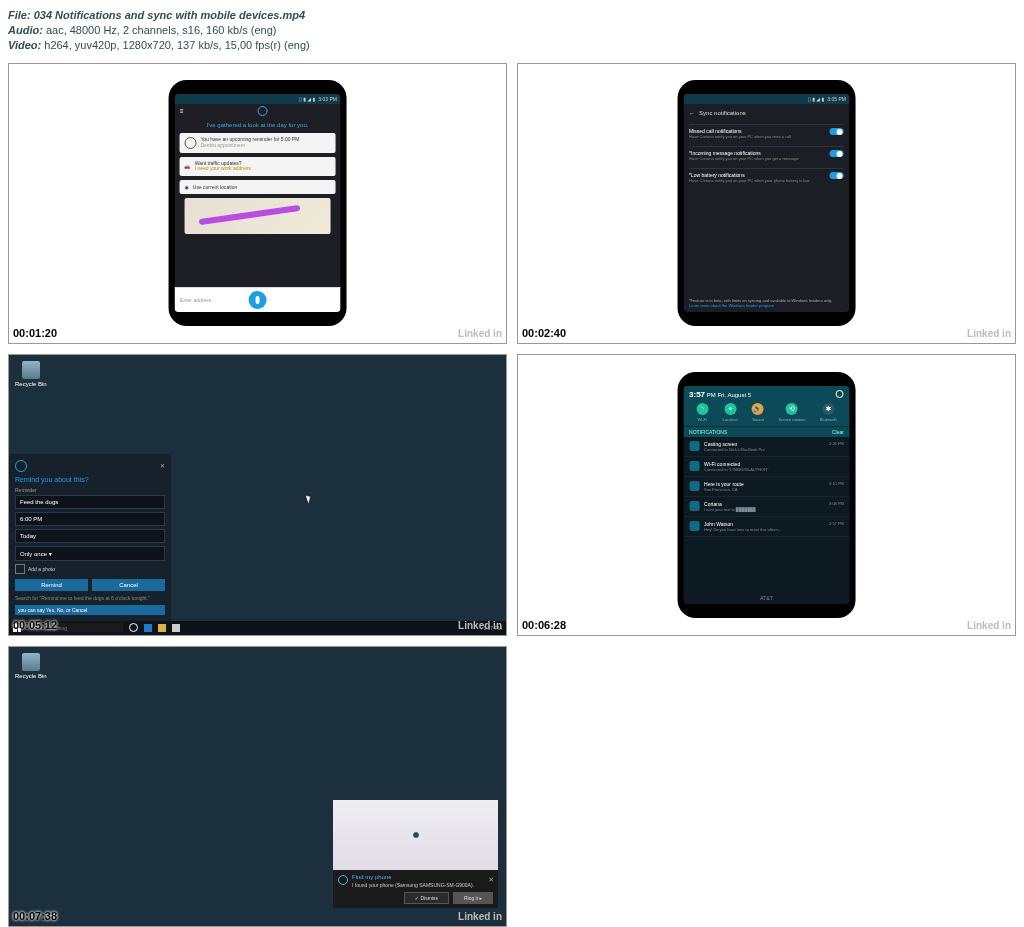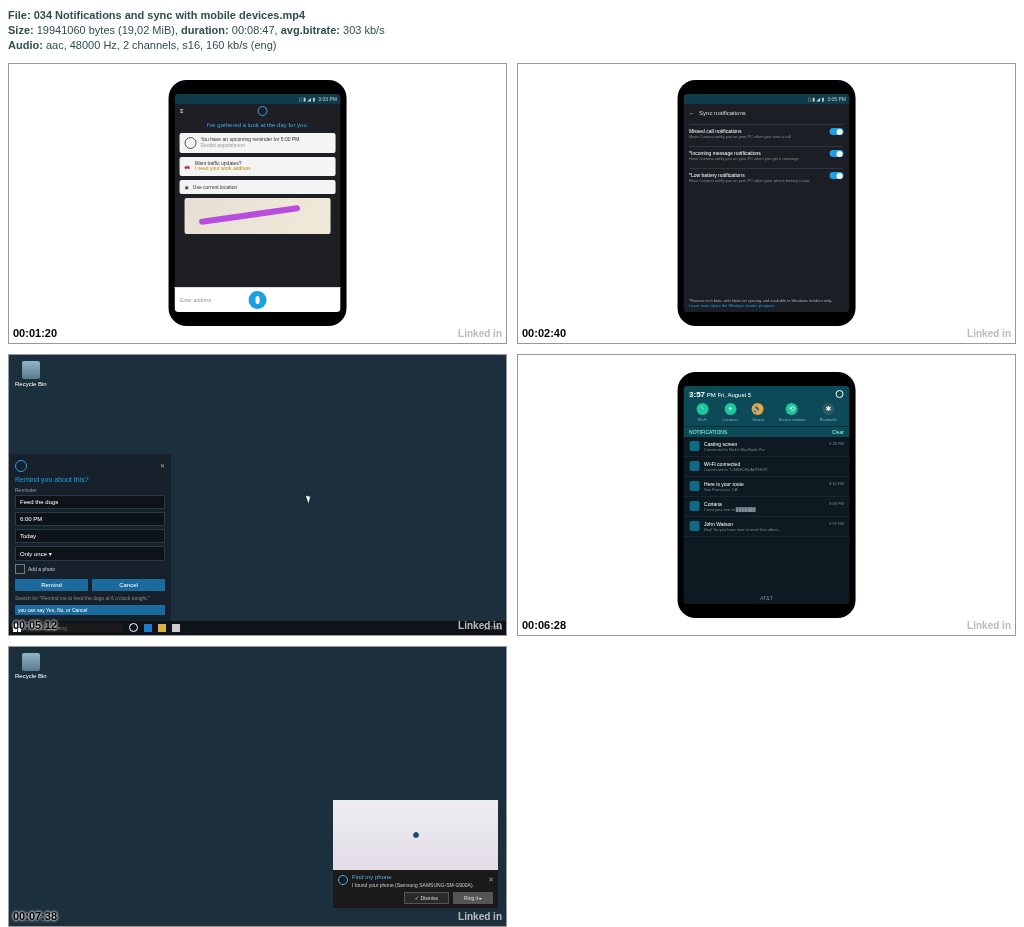--- a/index.html
+++ b/index.html
@@ -1,17 +1,17 @@
 <!DOCTYPE html>
 <html><head>
 <meta charset="utf-8">
 <style>
   body { margin:0; padding:8px; background:#fff; font-family: Verdana, Arial, sans-serif; font-size:11px; color:#2f4f4f; }
   .meta-line { line-height:1.35; }
-  .meta-line b { color:#2f4f4f; font-weight:bold; }
+  .meta-line b { color:#2f4f4f; font-weight:bold;font-style:italic; }
   .grid { display:grid; grid-template-columns: 1fr 1fr; gap:10px; margin-top:10px; }
   .frame { border:1px solid #999; position:relative; aspect-ratio: 16/9; overflow:hidden; background:#fff; }
   .frame .ts { position:absolute; left:4px; bottom:4px; color:#000; font-weight:bold; font-size:11px; text-shadow: 0 0 3px #fff,0 0 3px #fff; }
   .frame .watermark { position:absolute; right:4px; bottom:4px; color:#bbb; font-size:10px; font-weight:bold; }
   
   .phone { width:36%; height:88%; background:#000; border-radius:18px; position:absolute; left:50%; top:50%; transform:translate(-50%,-50%); padding:14px 6px; box-sizing:border-box; }
   .phone .screen { width:100%; height:100%; border-radius:4px; overflow:hidden; display:flex; flex-direction:column; font-size:6px; color:#fff; }
   .statusbar { height:10px; background:#0f3b4a; display:flex; justify-content:flex-end; align-items:center; padding:0 4px; font-size:5px; color:#ccc; gap:3px;}
   .topbar { height:14px; background:#1d1f25; display:flex; align-items:center; padding:0 6px; gap:6px; }
   .topbar .circle { width:8px; height:8px; border:1px solid #3ba9e4; border-radius:50%; }
@@ -85,26 +85,22 @@
   .popup .brow { display:flex; gap:4px; justify-content:flex-end;}
   .popup .pb { border:1px solid #555; padding:2px 10px; font-size:5px; background:#2a2a2a;}
   .popup .pb.active { background:#555;}
   .popup .clsx { position:absolute; right:4px; top:76px; color:#999; font-size:7px;}
 </style>
 </head>
 <body>
 
 <div>
   <div class="meta-line"><b>File: </b><b>034 Notifications and sync with mobile devices.mp4</b></div>
-  <div class="meta-line">
-    <b>Size: </b><span>19941060 bytes (19,02 MiB), </span>
-    <b>duration: </b><span>00:08:47, </span>
-    <b>avg.bitrate: </b><span>303 kb/s</span>
-  </div>
   <div class="meta-line"><b>Audio: </b><span>aac, 48000 Hz, 2 channels, s16, 160 kb/s (eng)</span></div>
+  <div class="meta-line"><b>Video: </b><span>h264, yuv420p, 1280x720, 137 kb/s, 15,00 fps(r) (eng)</span></div>
 </div>
 
 <div class="grid">
 
   <div class="frame">
     <div class="phone">
       <div class="screen">
         <div class="statusbar">▯ ▮ ◢ ▮ <span>3:03 PM</span></div>
         <div class="topbar">
           <span>≡</span>

